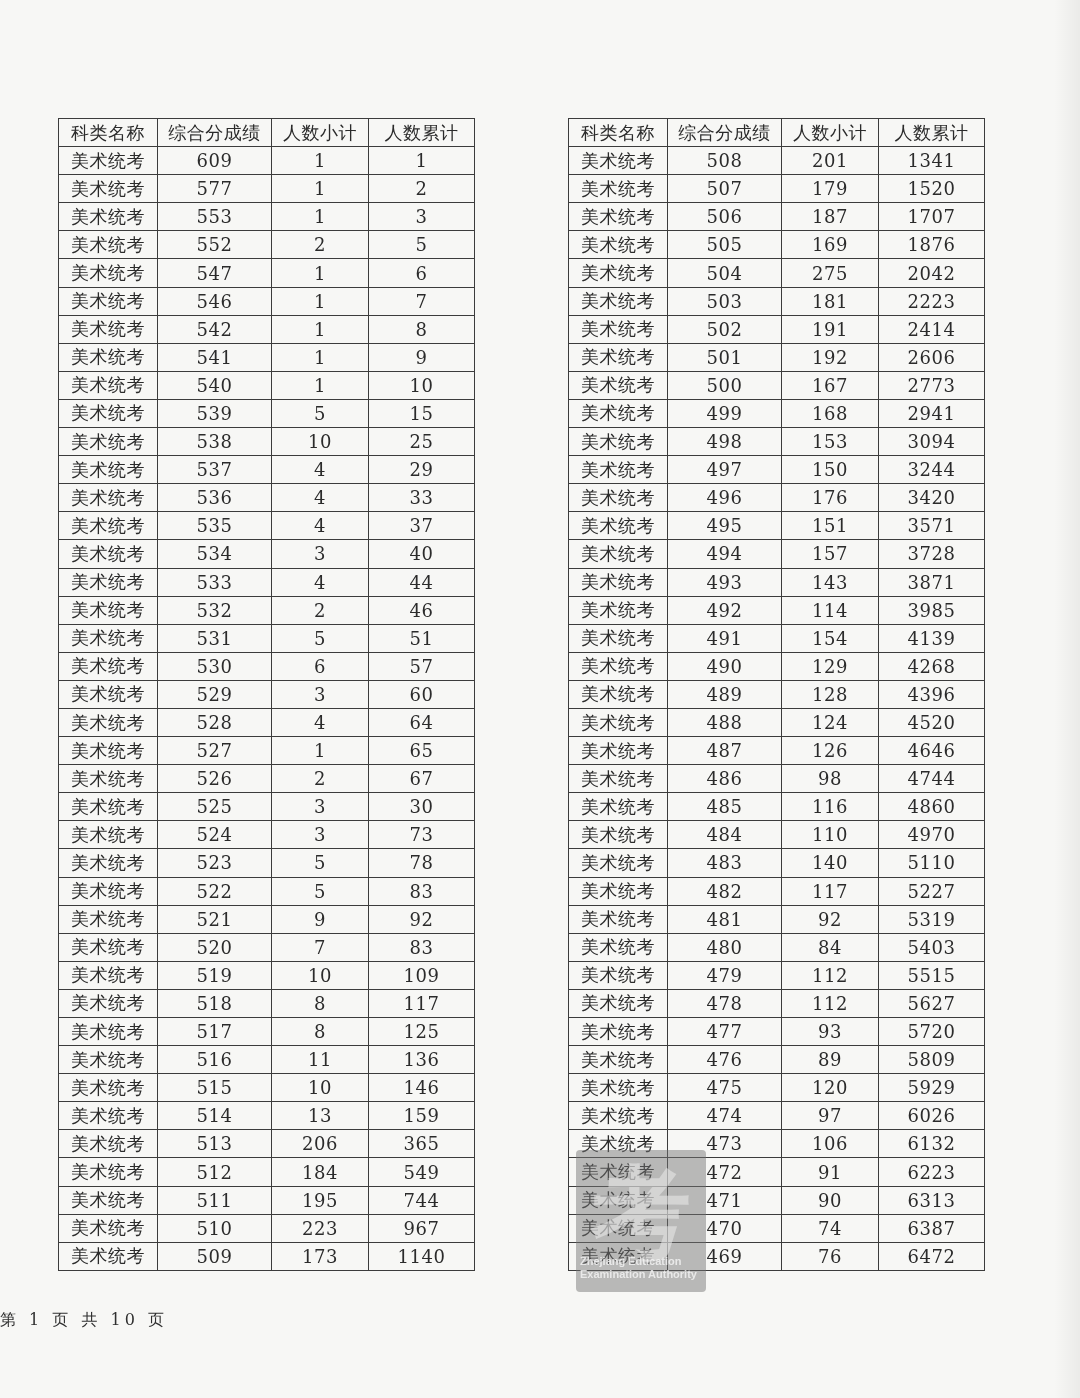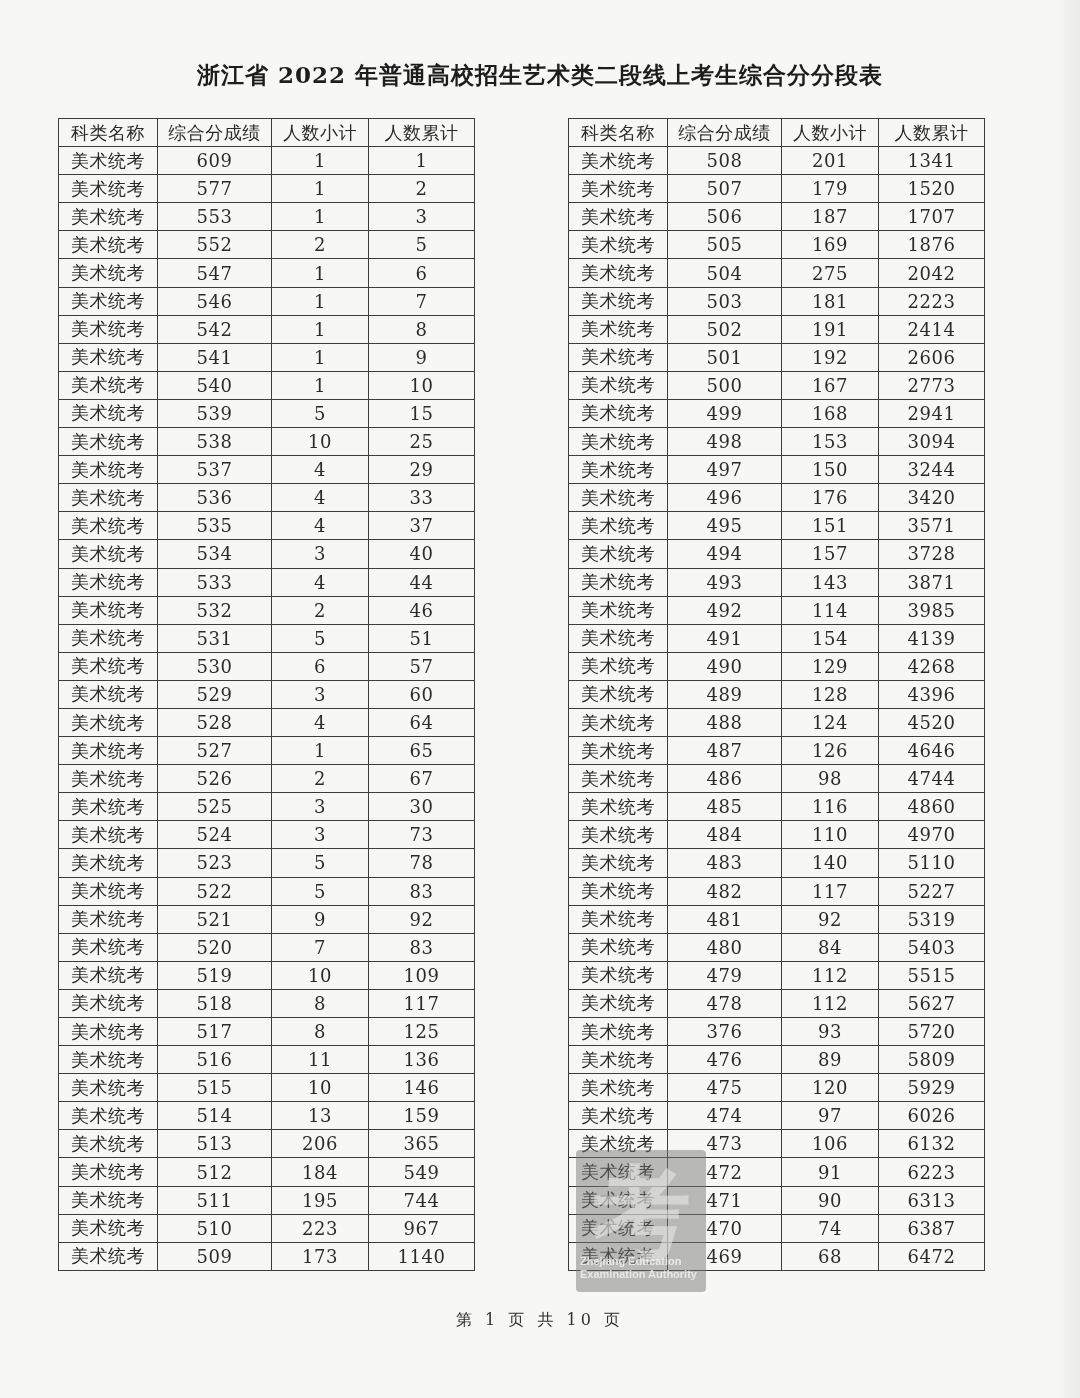--- a/index.html
+++ b/index.html
@@ -35,21 +35,21 @@
     text-align:center; vertical-align:middle;
     padding:0; height:27.1px;
     font-size:18px; font-weight:normal;
     color:#2b2b2b;
     letter-spacing:0.5px;
     overflow:hidden; white-space:nowrap;
   }
   .score-table thead th { font-size:18px; }
   .footer {
     position:absolute; top:1310px; left:0; width:100%;
-    text-align:center; font-size:16px; color:#2f2f2f;
+    text-align:left; font-size:16px; color:#2f2f2f;
     letter-spacing:4px;
   }
   
   .watermark { position:absolute; inset:0; pointer-events:none; z-index:6; }
   .wm-logo {
     position:absolute; left:576px; top:1150px; width:130px; height:142px;
     background:rgba(115,115,115,0.48);
     border-radius:4px;
     display:flex; align-items:center; justify-content:center;
   }
@@ -69,21 +69,20 @@
     font-size:84px; line-height:1; letter-spacing:6px;
     color:rgba(150,150,150,0.42);
     font-weight:400; white-space:nowrap;
   }
 </style>
 </head>
 <body>
 
 <div class="page">
 
-  <div class="title">浙江省 2022 年普通高校招生艺术类二段线上考生综合分分段表</div>
 
   <table class="score-table table-left">
     <colgroup>
         <col style="width:99px">
         <col style="width:114px">
         <col style="width:97px">
         <col style="width:106px">
       </colgroup>
     <thead>
         <tr>
@@ -534,21 +533,21 @@
           <td>5515</td>
         </tr>
         <tr>
           <td>美术统考</td>
           <td>478</td>
           <td>112</td>
           <td>5627</td>
         </tr>
         <tr>
           <td>美术统考</td>
-          <td>376</td>
+          <td>477</td>
           <td>93</td>
           <td>5720</td>
         </tr>
         <tr>
           <td>美术统考</td>
           <td>476</td>
           <td>89</td>
           <td>5809</td>
         </tr>
         <tr>
@@ -583,21 +582,21 @@
         </tr>
         <tr>
           <td>美术统考</td>
           <td>470</td>
           <td>74</td>
           <td>6387</td>
         </tr>
         <tr>
           <td>美术统考</td>
           <td>469</td>
-          <td>68</td>
+          <td>76</td>
           <td>6472</td>
         </tr>
       </tbody>
   </table>
 
   <div class="watermark">
     <div class="wm-logo">
       <span class="wm-logo-glyph">考</span>
       <span class="wm-subtext">
         <span>Zhejiang Education</span><br>

